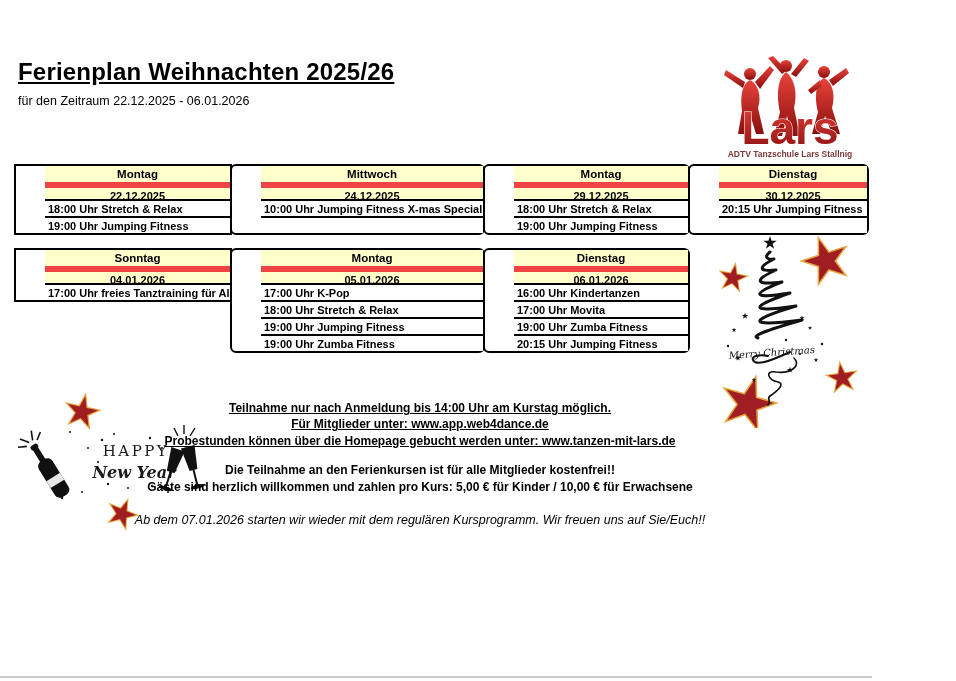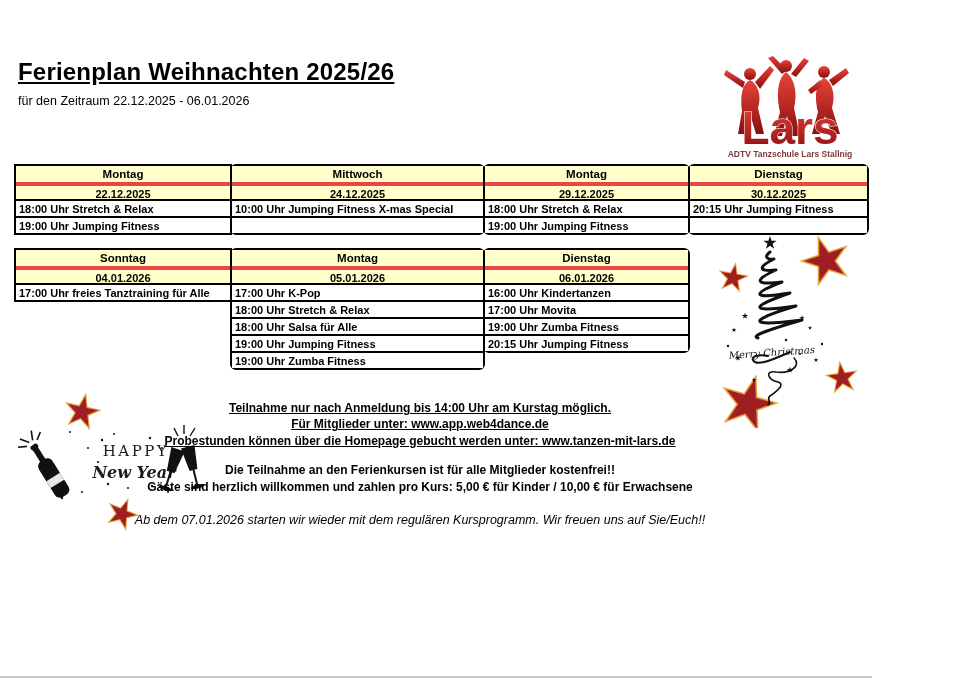--- a/index.html
+++ b/index.html
@@ -12,26 +12,26 @@
 
   
   .logo-wrap{position:absolute;left:712px;top:56px;width:156px;height:108px;}
   .logo-tagline{position:absolute;left:712px;top:149px;width:156px;text-align:center;
                 font-size:8.5px;font-weight:bold;color:#7c3a3a;}
 
   
   .sched{position:absolute;display:flex;align-items:flex-start;}
   .sched-1{left:14px;top:164px;}
   .sched-2{left:14px;top:248px;}
-  .tcol{border:2px solid #000;box-sizing:border-box;background:#fff;}
+  .tcol{border:2px solid #000;box-sizing:border-box;background:#fff;padding-left:29px;}
   .tcol + .tcol{margin-left:-2px;border-radius:6px;}
   .cell{box-sizing:border-box;height:17px;line-height:14px;padding-top:1px;
         font-size:11px;font-weight:bold;overflow:hidden;white-space:nowrap;}
   .cell.day{height:16px;background:#ffffcc;text-align:center;font-size:11.5px;}
-  .cell.date{background:#ffffcc;text-align:center;border-top:4px solid #ef4444;font-size:11px;}
+  .cell.date{background:#ffffcc;text-align:center;border-top:6px solid #ef4444;font-size:11px;}
   .cell.entry{border-top:2px solid #000;text-align:left;padding-left:3px;background:#fff;}
   .w1{width:218px}.w2{width:255px}.w3{width:207px}.w4{width:181px}
 
   
   .notes-registration{position:absolute;left:95px;top:400px;width:650px;text-align:center;
         font-size:12px;font-weight:bold;line-height:16.3px;}
   .notes-registration div{text-decoration:underline;}
   .notes-fees{position:absolute;left:95px;top:462px;width:650px;text-align:center;
         font-size:12px;font-weight:bold;line-height:16.5px;}
   .note-restart{position:absolute;left:95px;top:513px;width:650px;text-align:center;
@@ -108,21 +108,20 @@
     <div class="tcol w1">
       <div class="cell day">Sonntag</div>
       <div class="cell date">04.01.2026</div>
       <div class="cell entry">17:00 Uhr freies Tanztraining für Alle</div>
     </div>
     <div class="tcol w2">
       <div class="cell day">Montag</div>
       <div class="cell date">05.01.2026</div>
       <div class="cell entry">17:00 Uhr K-Pop</div>
       <div class="cell entry">18:00 Uhr Stretch &amp; Relax</div>
-      <div class="cell entry">18:00 Uhr Salsa für Alle</div>
       <div class="cell entry">19:00 Uhr Jumping Fitness</div>
       <div class="cell entry">19:00 Uhr Zumba Fitness</div>
     </div>
     <div class="tcol w3">
       <div class="cell day">Dienstag</div>
       <div class="cell date">06.01.2026</div>
       <div class="cell entry">16:00 Uhr Kindertanzen</div>
       <div class="cell entry">17:00 Uhr Movita</div>
       <div class="cell entry">19:00 Uhr Zumba Fitness</div>
       <div class="cell entry">20:15 Uhr Jumping Fitness</div>

